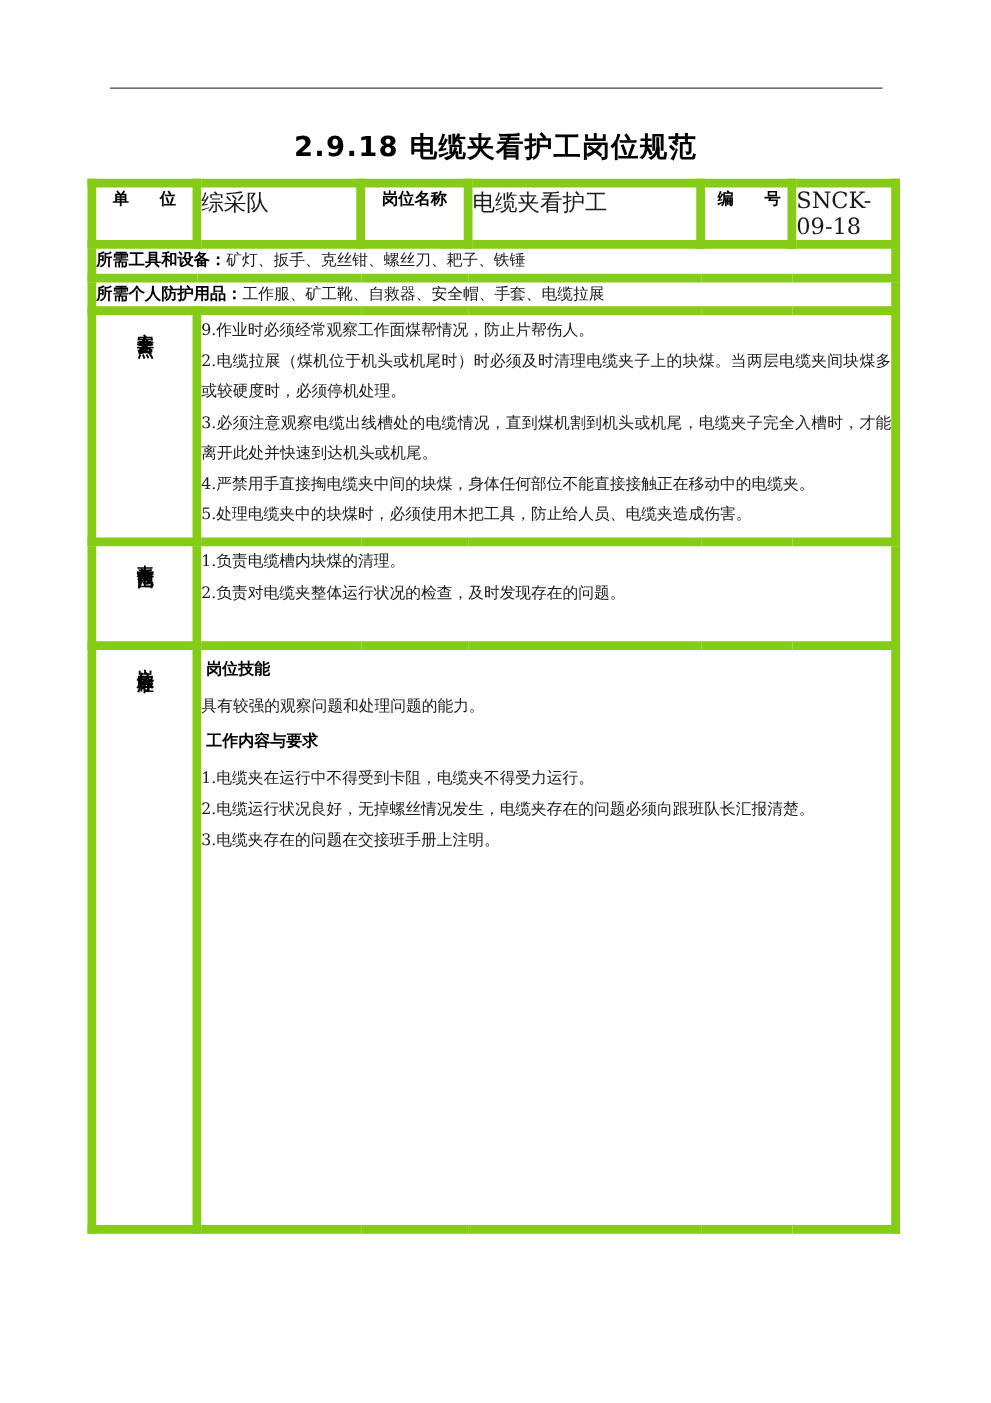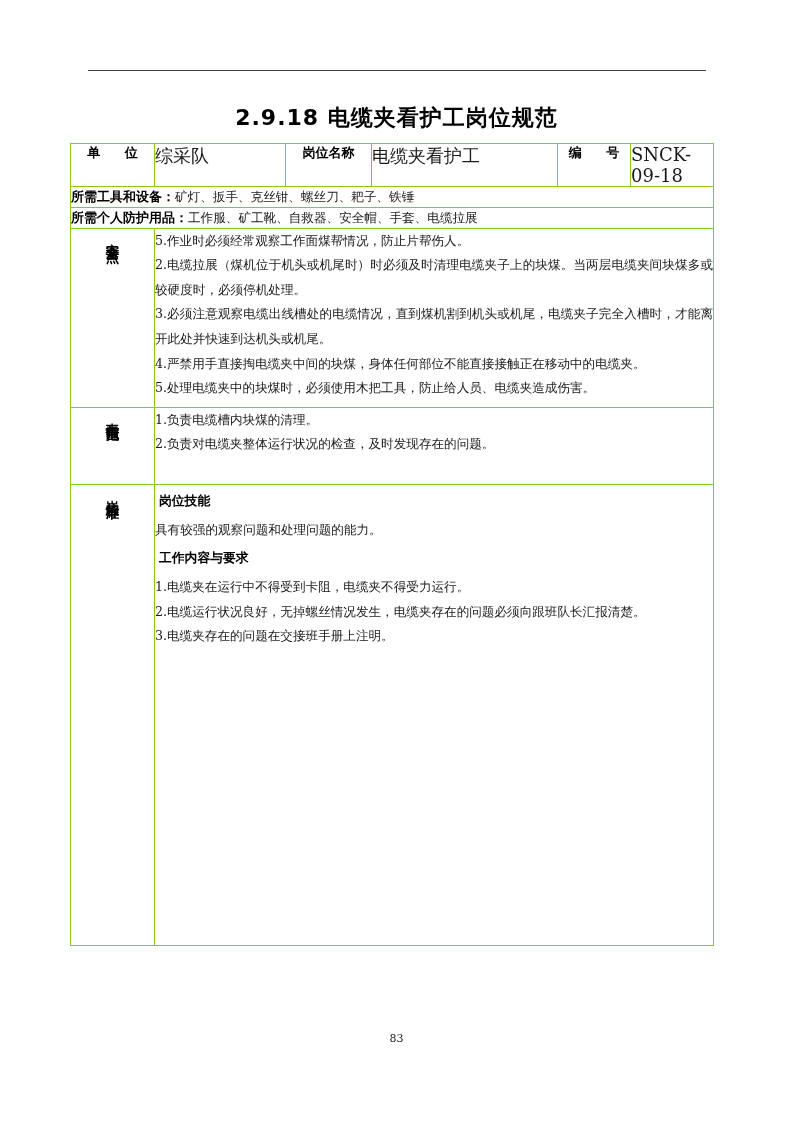--- a/index.html
+++ b/index.html
@@ -49,21 +49,21 @@
   .spec-table {
     position: absolute;
     left: 70px;
     top: 143px;
     width: 643px;
     border-collapse: collapse;
     table-layout: fixed;
     font-size: 12.6px;
   }
   .spec-table td {
-    border: 1px solid #84cc16;
+    border: 7px solid #84cc16;
     padding: 0;
     vertical-align: top;
   }
 
   
   .lbl {
     font-family: "DejaVu Sans", "Liberation Sans", sans-serif;
     font-weight: bold;
     font-size: 13px;
     text-align: center;
@@ -192,21 +192,21 @@
         <td class="fullrow" colspan="6">
           <span class="lead">所需个人防护用品：</span><span class="body-txt">工作服、矿工靴、自救器、安全帽、手套、电缆拉展</span>
         </td>
       </tr>
 
       <tr>
         <td class="vcol">
           <span class="vtext">安全要点</span>
         </td>
         <td class="content" colspan="5" style="height:178px;">
-          <p>5.作业时必须经常观察工作面煤帮情况，防止片帮伤人。</p>
+          <p>9.作业时必须经常观察工作面煤帮情况，防止片帮伤人。</p>
           <p>2.电缆拉展（煤机位于机头或机尾时）时必须及时清理电缆夹子上的块煤。当两层电缆夹间块煤多或较硬度时，必须停机处理。</p>
           <p>3.必须注意观察电缆出线槽处的电缆情况，直到煤机割到机头或机尾，电缆夹子完全入槽时，才能离开此处并快速到达机头或机尾。</p>
           <p>4.严禁用手直接掏电缆夹中间的块煤，身体任何部位不能直接接触正在移动中的电缆夹。</p>
           <p>5.处理电缆夹中的块煤时，必须使用木把工具，防止给人员、电缆夹造成伤害。</p>
         </td>
       </tr>
 
       <tr>
         <td class="vcol">
           <span class="vtext">责任范围</span>
@@ -227,15 +227,14 @@
           <p class="sub-head">工作内容与要求</p>
           <p>1.电缆夹在运行中不得受到卡阻，电缆夹不得受力运行。</p>
           <p>2.电缆运行状况良好，无掉螺丝情况发生，电缆夹存在的问题必须向跟班队长汇报清楚。</p>
           <p>3.电缆夹存在的问题在交接班手册上注明。</p>
         </td>
       </tr>
 
     </tbody>
   </table>
 
-  <div class="page-number">83</div>
 
 </div>
 
 </body></html>

